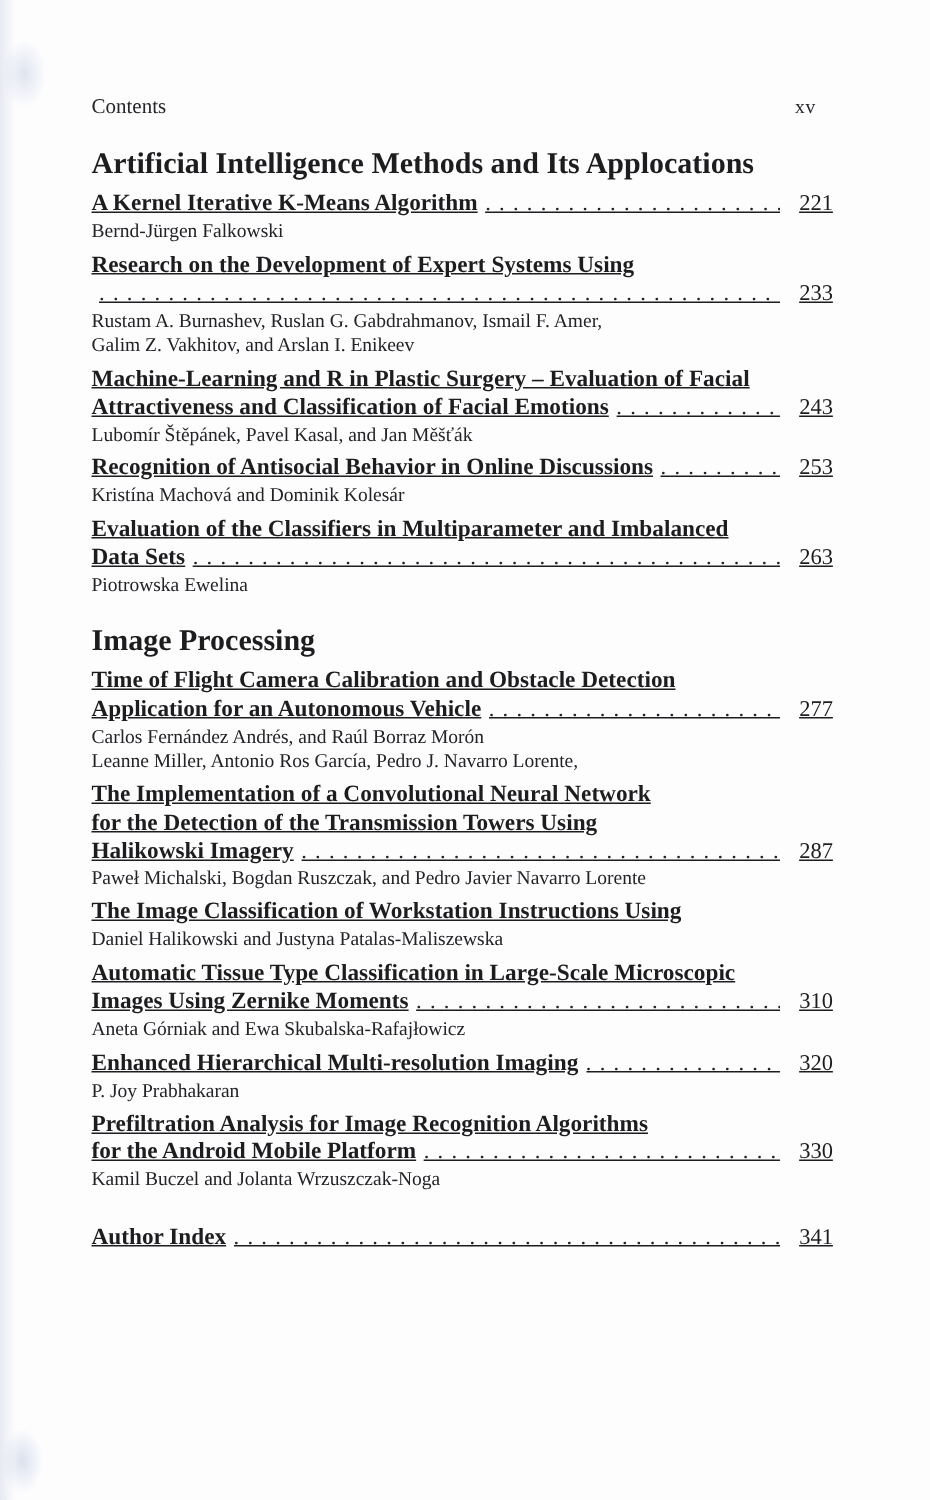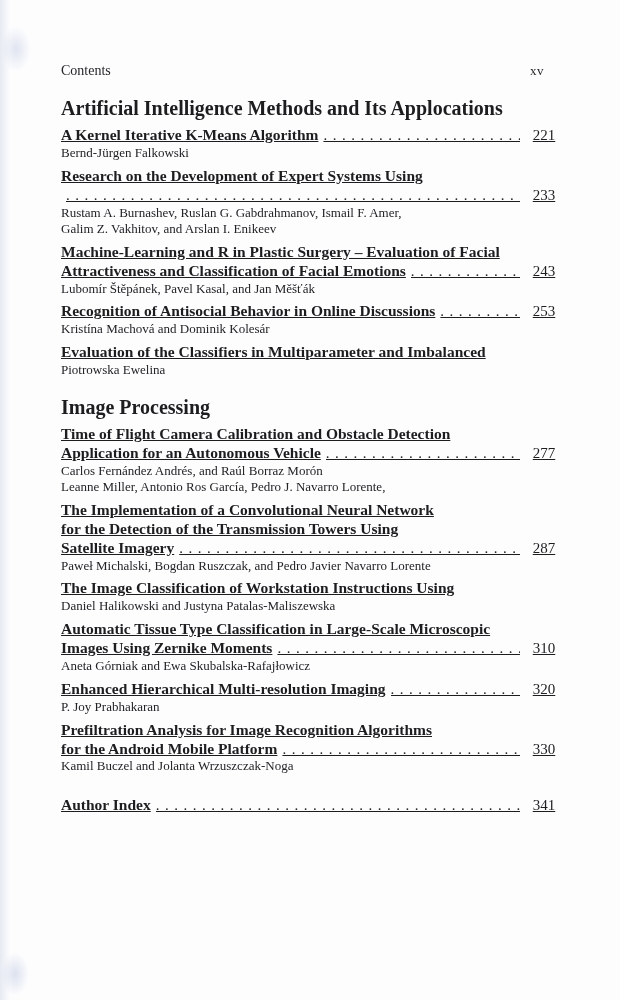--- a/index.html
+++ b/index.html
@@ -133,20 +133,25 @@
             <span class="line-title">Recognition of Antisocial Behavior in Online Discussions</span>
             <span class="leader"></span>
             <span class="page-num">253</span>
           </div>
           <div class="author">Kristína Machová and Dominik Kolesár</div>
         </div>
         <div class="entry">
           <div class="toc-line">
             <span class="line-title">Evaluation of the Classifiers in Multiparameter and Imbalanced</span>
           </div>
+          <div class="toc-line">
+            <span class="line-title">Data Sets</span>
+            <span class="leader"></span>
+            <span class="page-num">263</span>
+          </div>
           <div class="author">Piotrowska Ewelina</div>
         </div>
       </div>
       <div class="toc-section">
         <div class="section-heading">Image Processing</div>
         <div class="entry">
           <div class="toc-line">
             <span class="line-title">Time of Flight Camera Calibration and Obstacle Detection</span>
           </div>
           <div class="toc-line">
@@ -158,21 +163,21 @@
           <div class="author">Leanne Miller, Antonio Ros García, Pedro J. Navarro Lorente,</div>
         </div>
         <div class="entry">
           <div class="toc-line">
             <span class="line-title">The Implementation of a Convolutional Neural Network</span>
           </div>
           <div class="toc-line">
             <span class="line-title">for the Detection of the Transmission Towers Using</span>
           </div>
           <div class="toc-line">
-            <span class="line-title">Satellite Imagery</span>
+            <span class="line-title">Halikowski Imagery</span>
             <span class="leader"></span>
             <span class="page-num">287</span>
           </div>
           <div class="author">Paweł Michalski, Bogdan Ruszczak, and Pedro Javier Navarro Lorente</div>
         </div>
         <div class="entry">
           <div class="toc-line">
             <span class="line-title">The Image Classification of Workstation Instructions Using</span>
           </div>
           <div class="author">Daniel Halikowski and Justyna Patalas-Maliszewska</div>

